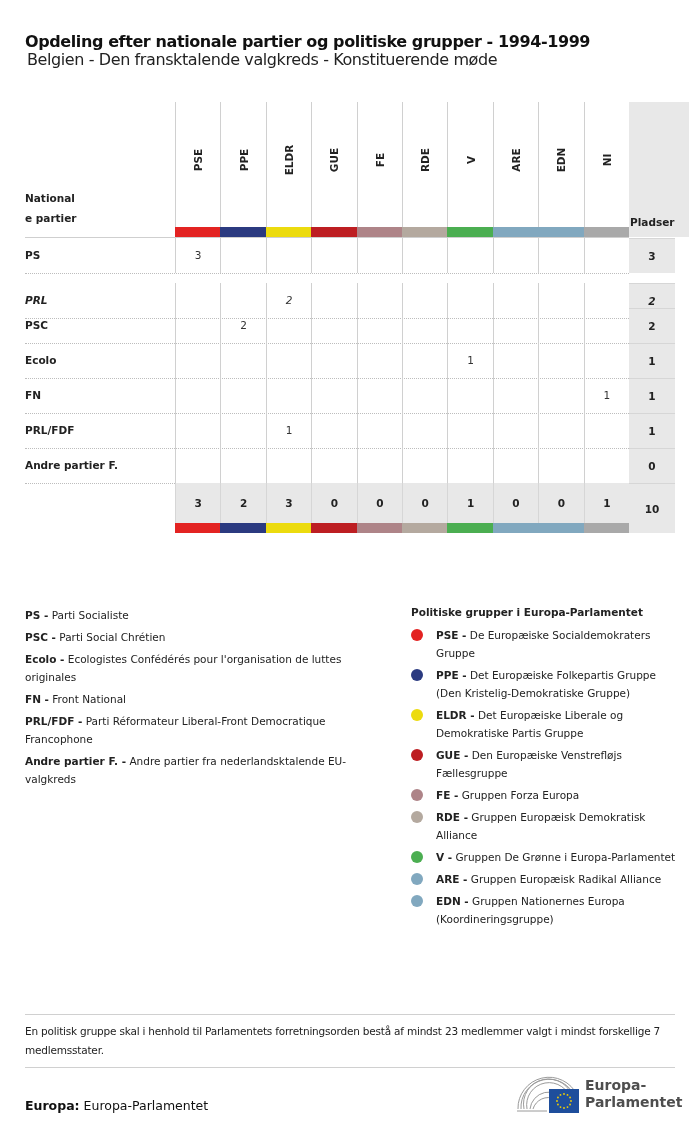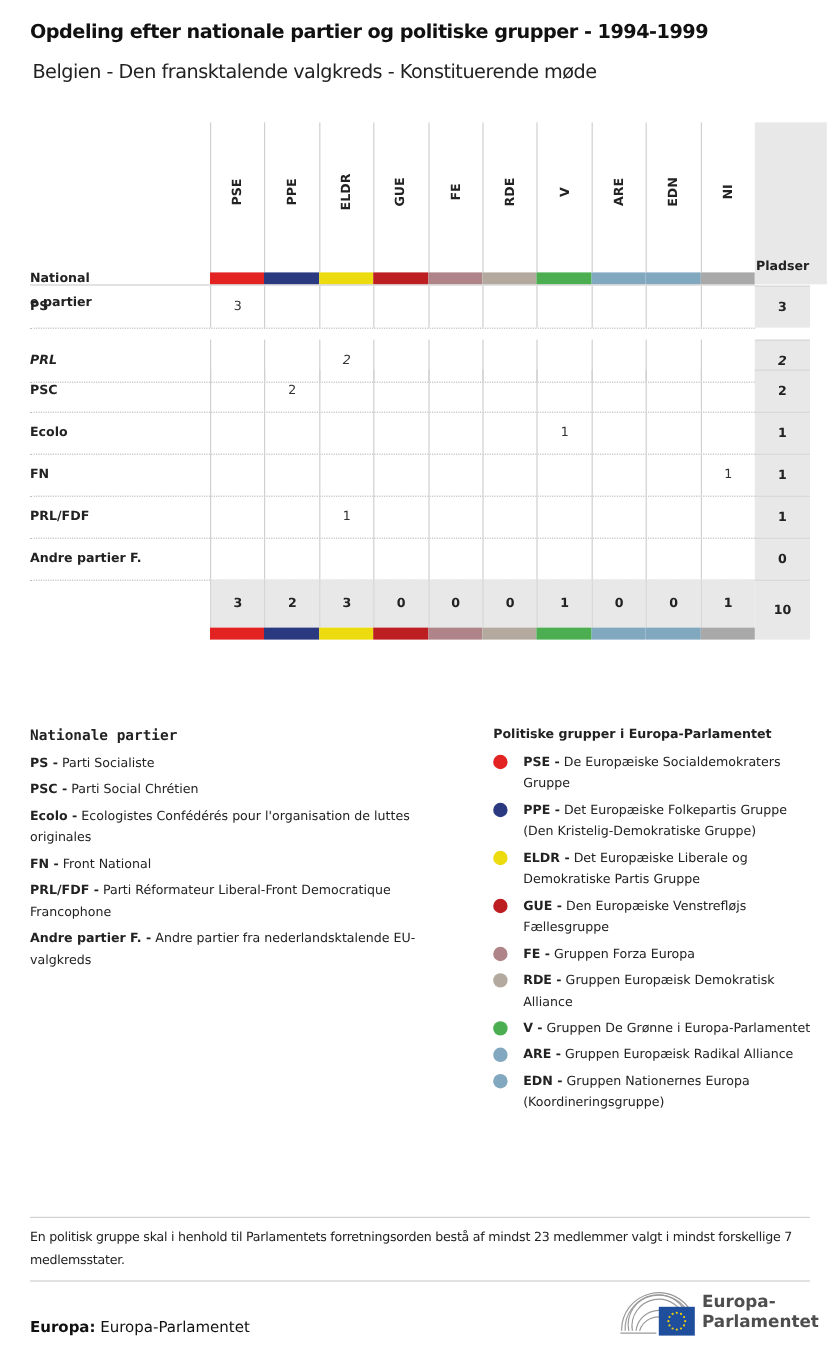--- a/index.html
+++ b/index.html
@@ -1,29 +1,29 @@
 <!DOCTYPE html>
 <html><head>
 <meta charset="utf-8">
 <style>
   * { box-sizing: border-box; margin: 0; padding: 0; }
   html, body { width: 700px; height: 1132px; background: #ffffff; }
   body { font-family: "DejaVu Sans", sans-serif; color: #1a1a1a; position: relative; overflow: hidden; }
 
-  .title { position: absolute; left: 25px; top: 17px; font-size: 16px; font-weight: bold; letter-spacing: -0.4px; color: #111; }
+  .title { position: absolute; left: 25px; top: 32px; font-size: 16px; font-weight: bold; letter-spacing: -0.4px; color: #111; }
   .subtitle { position: absolute; left: 27px; top: 50px; font-size: 16px; letter-spacing: -0.4px; color: #222; }
 
   
   .tbl { position: absolute; left: 25px; top: 102px; width: 650px; }
   .group-head { position: absolute; top: 0; height: 125px; width: 45.4px; border-left: 1px solid #d0d0d0; }
   .group-head .lbl { position: absolute; left: 50%; top: 58px; transform: translate(-50%, -50%) rotate(-90deg); font-size: 10.5px; font-weight: bold; color: #222; white-space: nowrap; }
   .group-bar { position: absolute; top: 125px; height: 10px; width: 45.4px; }
   .pladser-head { position: absolute; left: 604px; top: 0; width: 60px; height: 135px; background: #e8e8e8; }
   .pladser-head .lbl { position: absolute; left: 1px; bottom: 9px; font-size: 10.5px; font-weight: bold; color: #222; }
-  .nat-head { position: absolute; left: 0; top: 86px; font-size: 10.5px; font-weight: bold; line-height: 20px; color: #222; width: 60px; margin-top: 34px; }
+  .nat-head { position: absolute; left: 0; top: 86px; font-size: 10.5px; font-weight: bold; line-height: 20px; color: #222; width: 60px; }
   .head-rule { position: absolute; left: 0; top: 135px; width: 604px; height: 1px; background: #cfcfcf; }
 
   .row { position: absolute; left: 0; width: 650px; height: 35px; }
   .row .pname { position: absolute; left: 0; top: 0; line-height: 35px; font-size: 10.5px; font-weight: bold; color: #222; }
   .row .cell { position: absolute; top: 0; width: 45.4px; height: 35px; border-left: 1px solid #d0d0d0; text-align: center; line-height: 35px; font-size: 10.5px; color: #333; }
   .row .seat { position: absolute; left: 604px; top: 0; width: 46px; height: 35px; background: #e8e8e8; text-align: center; line-height: 35px; font-size: 10.5px; font-weight: bold; color: #222; border-top: 1px solid #d6d6d6; }
   .row .rule { position: absolute; left: 0; bottom: -1px; width: 604px; height: 0; border-bottom: 1px dotted #bdbdbd; }
 
   .totals { position: absolute; left: 150px; top: 381px; width: 500px; height: 50px; }
   .tot-cell { position: absolute; top: 0; width: 45.4px; height: 40px; background: #e8e8e8; border-left: 1px solid #d6d6d6; text-align: center; line-height: 40px; font-size: 10.5px; font-weight: bold; color: #222; }
@@ -232,21 +232,20 @@
       <div class="tot-cell" style="left: 317.8px;">0</div>
       <div class="tot-bar" style="left: 317.8px; background: rgb(129, 168, 191);"></div>
       <div class="tot-cell" style="left: 363.2px;">0</div>
       <div class="tot-bar" style="left: 363.2px; background: rgb(129, 168, 191);"></div>
       <div class="tot-cell" style="left: 408.6px;">1</div>
       <div class="tot-bar" style="left: 408.6px; background: rgb(169, 169, 169);"></div>
     </div>
 </div>
 
 <div class="nat-legend">
-  <h3>Nationale partier</h3>
   <div id="nat-items">
       <div class="item"><b>PS -</b> <span>Parti Socialiste</span></div>
       <div class="item"><b>PSC -</b> <span>Parti Social Chrétien</span></div>
       <div class="item"><b>Ecolo -</b> <span>Ecologistes Confédérés pour l'organisation de luttes originales</span></div>
       <div class="item"><b>FN -</b> <span>Front National</span></div>
       <div class="item"><b>PRL/FDF -</b> <span>Parti Réformateur Liberal-Front Democratique Francophone</span></div>
       <div class="item"><b>Andre partier F. -</b> <span>Andre partier fra nederlandsktalende EU-valgkreds</span></div>
     </div>
 </div>
 

